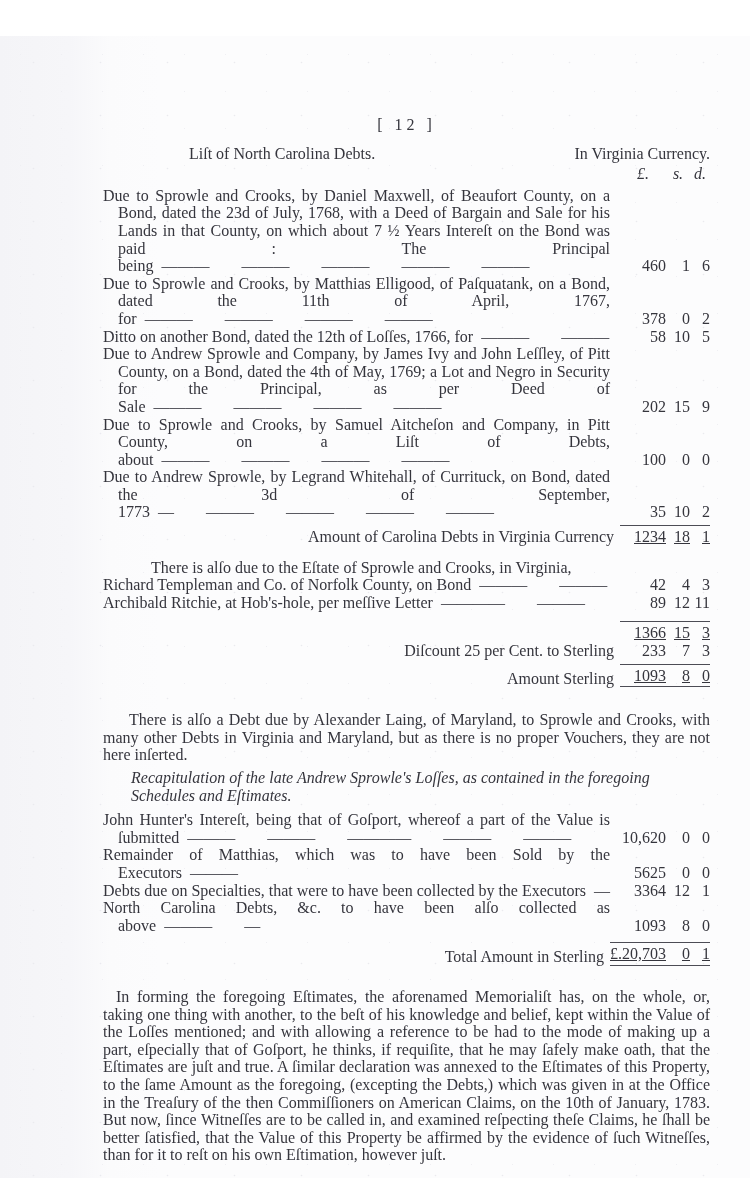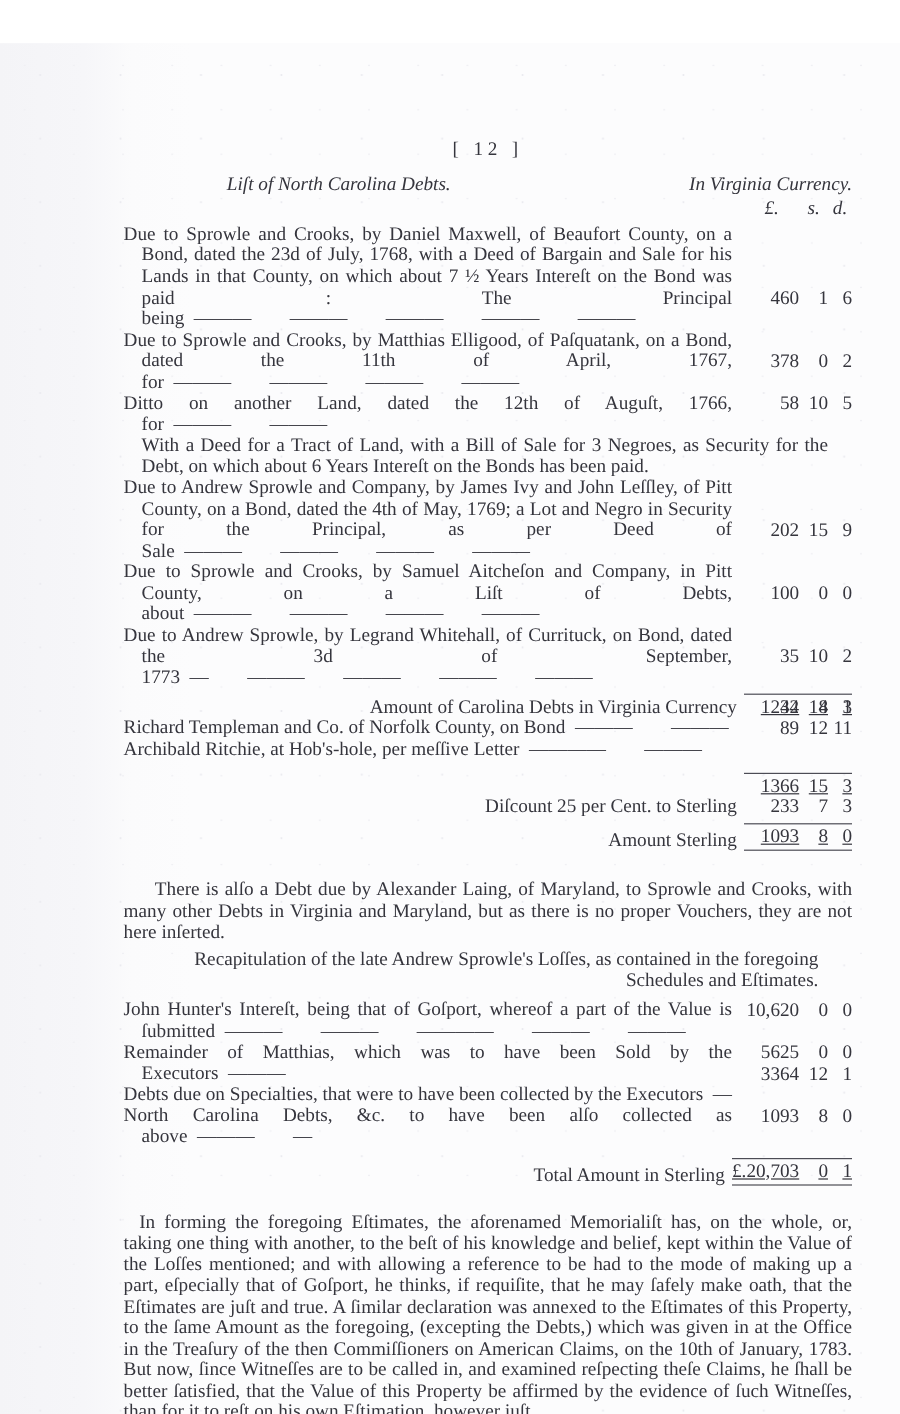--- a/index.html
+++ b/index.html
@@ -9,43 +9,43 @@
     background-image:
       radial-gradient(circle, #eaeaef 0.6px, transparent 1.1px),
       radial-gradient(circle, #efeff3 0.5px, transparent 1px),
       linear-gradient(90deg, #f4f4f7 0px, #f6f6f9 70px, #fbfbfc 110px, #fcfcfd 160px);
     background-size: 67px 53px, 41px 37px, 100% 100%;
     font-family:"Liberation Serif","DejaVu Serif",serif;
     font-size:16px; line-height:17.6px; color:#35353d;margin-top:36px;
   }
   .page { position:absolute; left:103px; top:80px; width:607px; }
   .pageno { text-align:center; letter-spacing:4px; }
-  .titlerow { display:flex; justify-content:space-between; font-style:italic; margin-top:11px;text-align:center; }
+  .titlerow { display:flex; justify-content:space-between; margin-top:11px;text-align:center; }
   .titlerow .maintitle { margin-left:86px; }
   .lsdrow { display:flex; justify-content:flex-end; font-style:italic; margin-top:3px; }
   .lsdrow span { text-align:center; }
   .cl { min-width:46px; } .cs { min-width:24px; } .cd { min-width:20px; }
   .entries { margin-top:4px; }
   .entry { position:relative; padding-right:100px; text-align:justify; }
   .hang { padding-left:15px; text-indent:-15px; }
   .note { padding-left:15px; padding-right:20px; text-align:justify; }
   .leader { white-space:nowrap; color:#3c3c44; }
-  .amt { position:absolute; right:0; bottom:17px; display:flex; }
+  .amt { position:absolute; right:0; bottom:0; display:flex; }
   .amt span, .amt-inline span { text-align:right; }
   .al { min-width:46px; } .as { min-width:24px; } .ad { min-width:20px; }
   .sum-row { display:flex; justify-content:flex-end; align-items:flex-end; }
   .sum-label { margin-right:6px; }
   .amt-inline { display:flex; }
   .rule-above { border-top:1.2px solid #4c4c55; padding-top:2px; margin-top:2px;text-decoration:underline; }
   .rule-below { border-bottom:1.2px solid #4c4c55; padding-bottom:2px; }
   .vhead { margin-left:48px; margin-top:13px; }
   .mt2 { margin-top:2px;align-items:flex-end; } .mt6 { margin-top:6px; } .mt8 { margin-top:8px; }
   .para { text-align:justify; }
   .laing-para { margin-top:24px; text-indent:26px; }
-  .recap-head { text-align:right; margin-top:5px; padding:0 28px; }
+  .recap-head { font-style:italic; text-align:left; margin-top:5px; padding:0 28px; }
   .recap-entries { margin-top:7px; }
   .closing-para { margin-top:22px; text-indent:13px; }
   .sig-row { display:flex; justify-content:flex-end; margin-top:14px; padding-left:64px; padding-right:46px; }
   .sig-place { font-style:italic; }
   .sig-name { letter-spacing:1.5px; }
 </style>
 </head>
 <body>
 
 <div class="paper">
@@ -78,28 +78,27 @@
       <div class="entry hang">
         <span>Due to Sprowle and Crooks, by Matthias Elligood, of Paſquatank, on a Bond, dated the 11th of April, 1767, for</span><span class="leader"> ———  ———  ———  ———</span>
         <span class="amt">
             <span class="al">378</span>
             <span class="as">0</span>
             <span class="ad">2</span>
           </span>
       </div>
 
       <div class="entry hang">
-        <span>Ditto on another Land, dated the 12th of Auguſt, 1766, for</span><span class="leader"> ———  ———</span>
+        <span>Ditto on another Bond, dated the 12th of Loſſes, 1766, for</span><span class="leader"> ———  ———</span>
         <span class="amt">
             <span class="al">58</span>
             <span class="as">10</span>
             <span class="ad">5</span>
           </span>
       </div>
-      <div class="note">With a Deed for a Tract of Land, with a Bill of Sale for 3 Negroes, as Security for the Debt, on which about 6 Years Intereſt on the Bonds has been paid.</div>
 
       <div class="entry hang">
         <span>Due to Andrew Sprowle and Company, by James Ivy and John Leſſley, of Pitt County, on a Bond, dated the 4th of May, 1769; a Lot and Negro in Security for the Principal, as per Deed of Sale</span><span class="leader"> ———  ———  ———  ———</span>
         <span class="amt">
             <span class="al">202</span>
             <span class="as">15</span>
             <span class="ad">9</span>
           </span>
       </div>
 
@@ -124,20 +123,21 @@
 
     <div class="sum-row mt2">
       <span class="sum-label">Amount of Carolina Debts in Virginia Currency</span>
       <span class="amt-inline rule-above">
           <span class="al">1234</span>
           <span class="as">18</span>
           <span class="ad">1</span>
         </span>
     </div>
 
+    <div class="vhead">There is alſo due to the Eſtate of Sprowle and Crooks, in Virginia,</div>
 
     <div class="entry hang">
       <span>Richard Templeman and Co. of Norfolk County, on Bond</span><span class="leader"> ———  ———</span>
       <span class="amt">
           <span class="al">42</span>
           <span class="as">4</span>
           <span class="ad">3</span>
         </span>
     </div>
 

